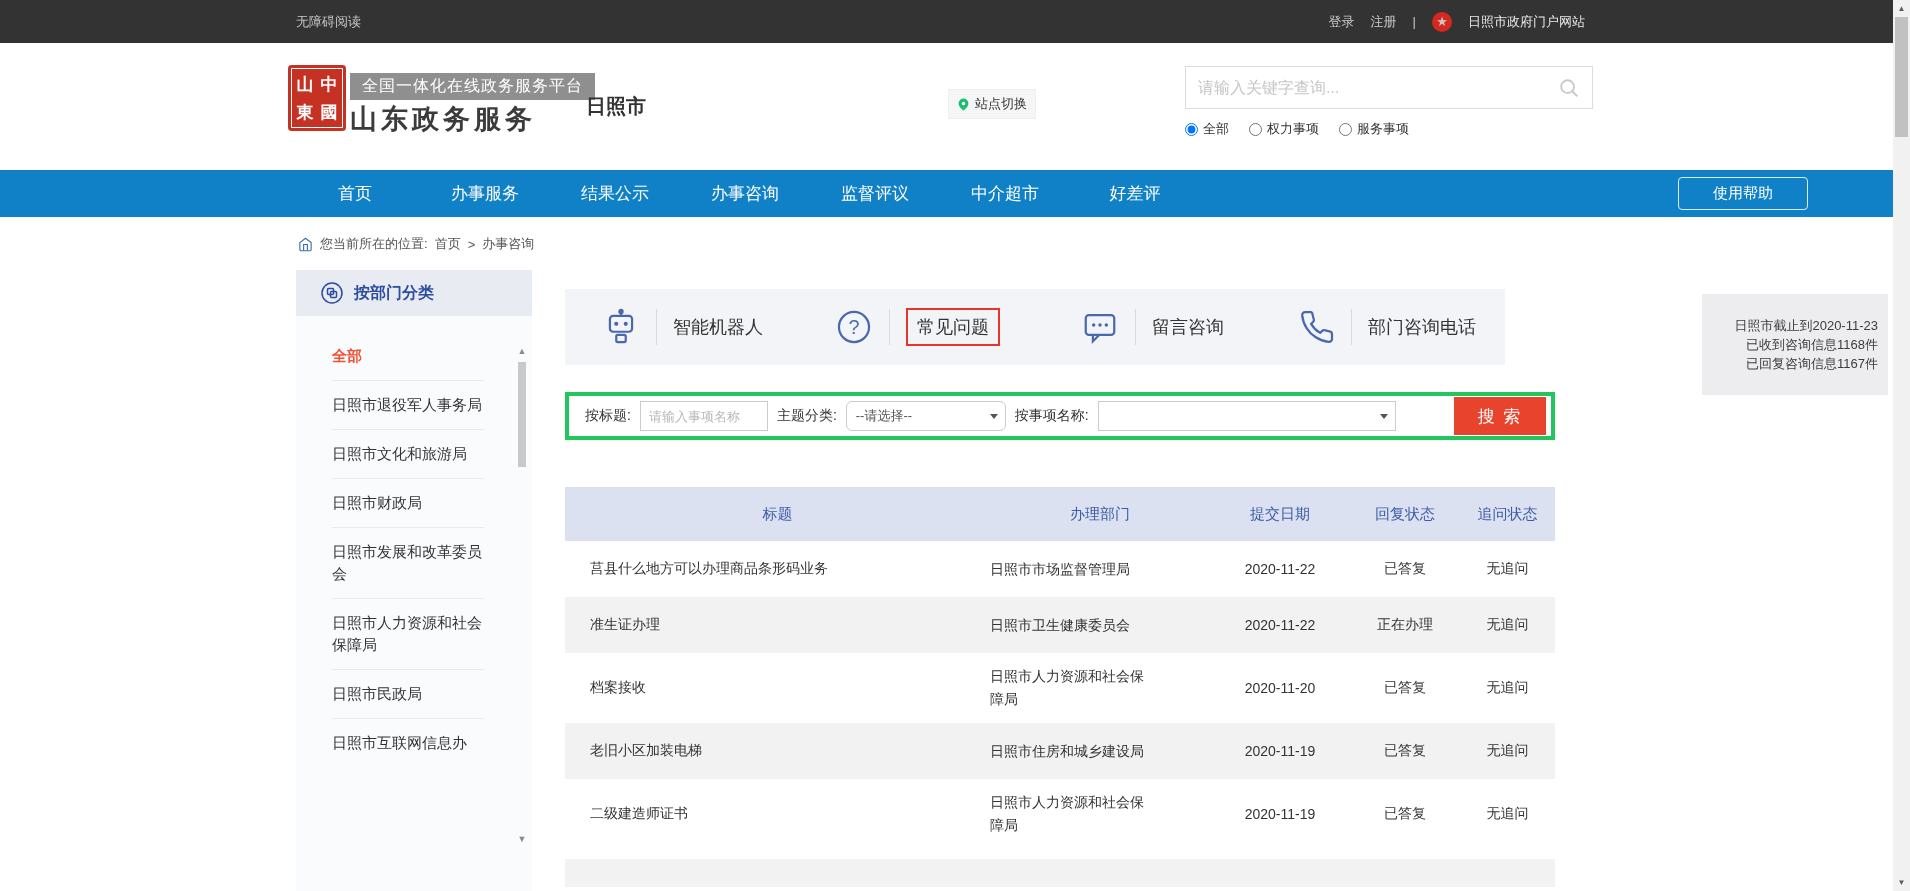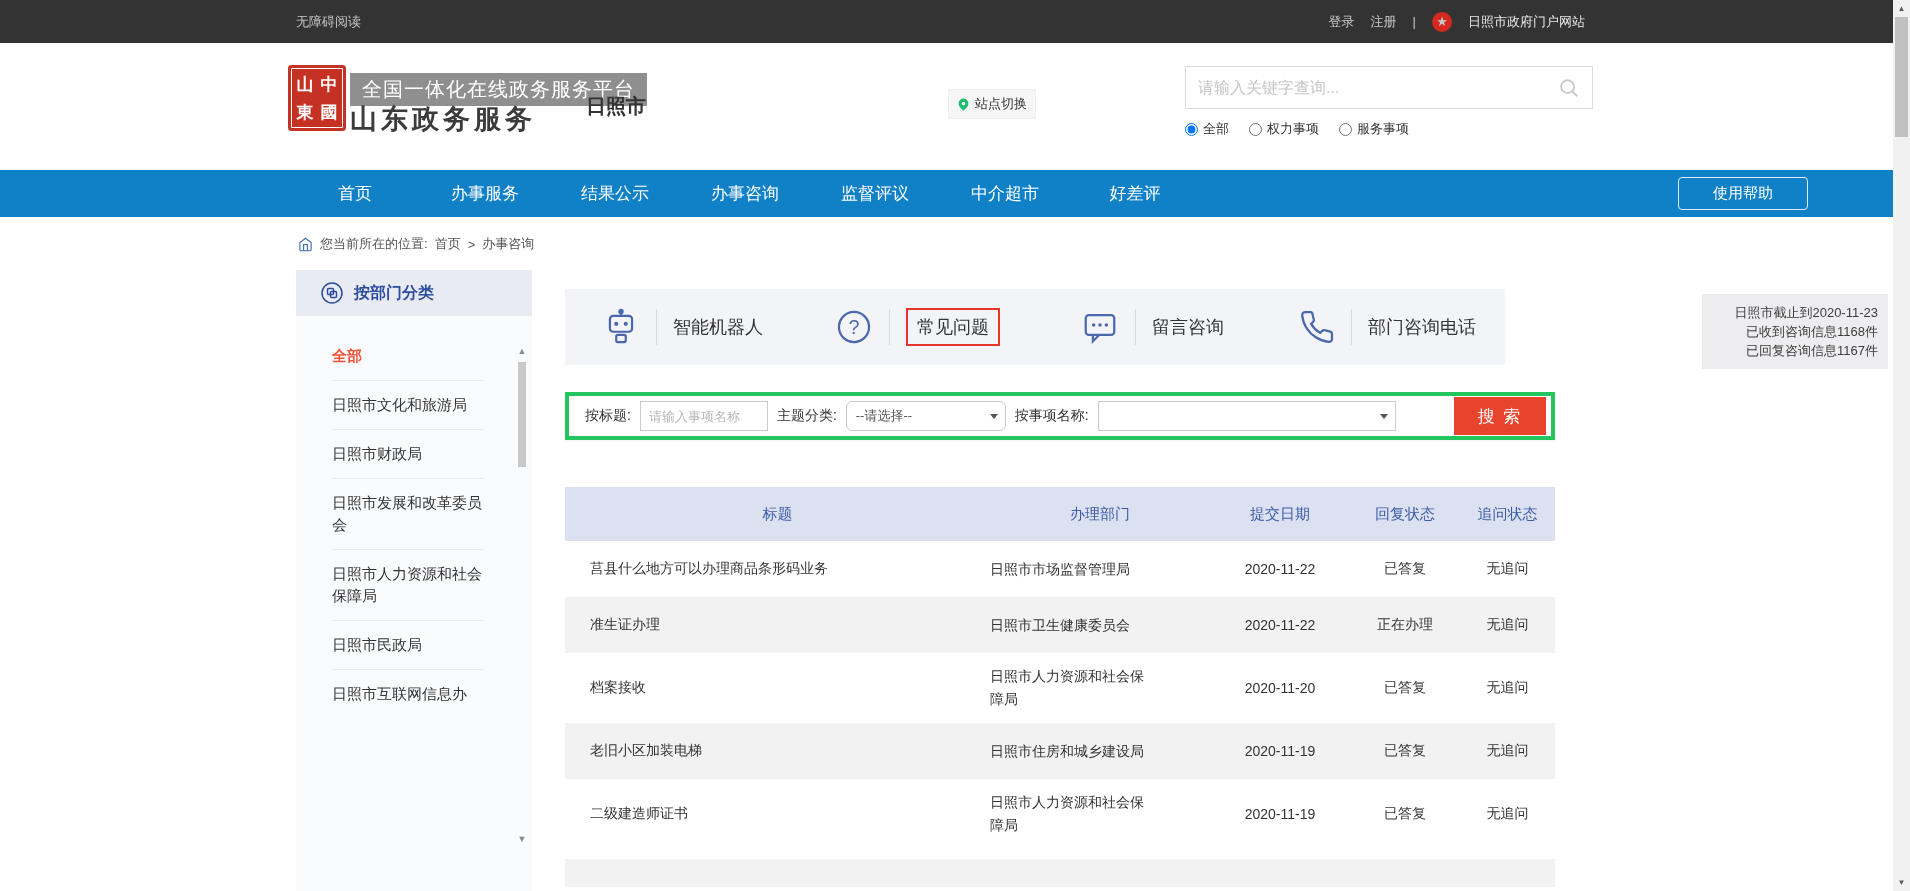--- a/index.html
+++ b/index.html
@@ -17,21 +17,21 @@
     display:inline-flex; align-items:center; justify-content:center; font-size:11px; }
   .portal-name { color:#e8e8e8 !important; }
 
   
   .header { position:absolute; left:0; top:43px; width:1893px; height:127px; background:#fff; }
   .seal { position:absolute; left:288px; top:22px; width:58px; height:66px; background:#c53123;
     box-shadow: inset 0 0 0 3px #c53123, inset 0 0 0 4px #ffffff; border-radius:4px;
     display:grid; grid-template-columns:1fr 1fr; align-items:center; justify-items:center;
     color:#fff; font-weight:bold; font-size:17px; padding:5px; }
   .logo-tag { position:absolute; left:350px; top:30px; background:#8f8f8f; color:#fff;
-    font-size:20px; padding:3px 12px; letter-spacing:1px; }
+    font-size:16px; padding:3px 12px; letter-spacing:1px; }
   .logo-brand { position:absolute; left:350px; top:58px; font-size:27px; font-weight:bold;
     color:#3b3b3b; letter-spacing:4px; }
   .city-name { position:absolute; left:586px; top:50px; font-size:20px; font-weight:bold; color:#333; }
   .site-switch { position:absolute; left:948px; top:46px; width:88px; height:30px; background:#f6f6f6;
     border:1px solid #efefef; display:flex; align-items:center; justify-content:center; gap:5px;
     font-size:13px; color:#333; cursor:pointer; }
   .search-box { position:absolute; left:1185px; top:23px; width:408px; height:43px;
     border:1px solid #dcdcdc; display:flex; align-items:center; padding:0 12px; }
   .search-box input { flex:1; border:none; outline:none; font-size:16px; color:#333;
     font-family:inherit; }
@@ -73,21 +73,21 @@
   .channels { position:absolute; left:565px; top:289px; display:flex; gap:0; }
   .channel { width:235px; height:76px; background:#f3f4f8; display:flex; align-items:center;
     justify-content:center; gap:16px; cursor:pointer; }
   .channel .cicon { color:#4a69ad; display:flex; }
   .channel .vdiv { width:1px; height:36px; background:#d8dae2; }
   .channel .clabel { font-size:18px; color:#333; }
   .channel .clabel.hl { border:2px solid #e8352b; padding:5px 9px; }
 
   
   .stats { position:absolute; left:1702px; top:294px; width:186px; background:#ededef;
-    padding:9px 10px; font-size:13px; color:#3c3c3c; text-align:right; line-height:19px; }
+    padding:22px 10px; font-size:13px; color:#3c3c3c; text-align:right; line-height:19px; }
 
   
   .filter { position:absolute; left:565px; top:392px; width:990px; height:48px;
     border:4px solid #22c55e; background:#fff; display:flex; align-items:center;
     padding:0 0 0 16px; gap:9px; box-shadow:0 1px 3px rgba(0,0,0,.05); }
   .filter .flabel { font-size:14px; color:#333; white-space:nowrap; }
   .filter input { width:128px; height:30px; border:1px solid #ccc; padding:0 8px; font-size:13px;
     color:#333; outline:none; font-family:inherit; }
   .filter input::placeholder { color:#b8b8b8; }
   .fselect { height:30px; border:1px solid #ccc; position:relative; display:flex;
@@ -212,20 +212,21 @@
     <svg width="24" height="24" viewBox="0 0 24 24" fill="none" stroke="#2c4d9e" stroke-width="1.5">
       <circle cx="12" cy="12" r="10"></circle>
         <rect x="7.5" y="7.5" width="6" height="6" rx="1"></rect>
       <rect x="10.5" y="10.5" width="6" height="6" rx="1"></rect>
     </svg>
     <span>按部门分类</span>
   </div>
   <div class="sidebar-body">
     <div class="dept-list">
       <div class="dept-item active">全部</div>
+      <div class="dept-item">日照市退役军人事务局</div>
       <div class="dept-item">日照市文化和旅游局</div>
       <div class="dept-item">日照市财政局</div>
       <div class="dept-item">日照市发展和改革委员会</div>
       <div class="dept-item">日照市人力资源和社会保障局</div>
       <div class="dept-item">日照市民政局</div>
       <div class="dept-item">日照市互联网信息办</div>
     </div>
     <div class="inner-scroll">
       <span class="arr">▲</span>
       <div class="inner-thumb"></div>

